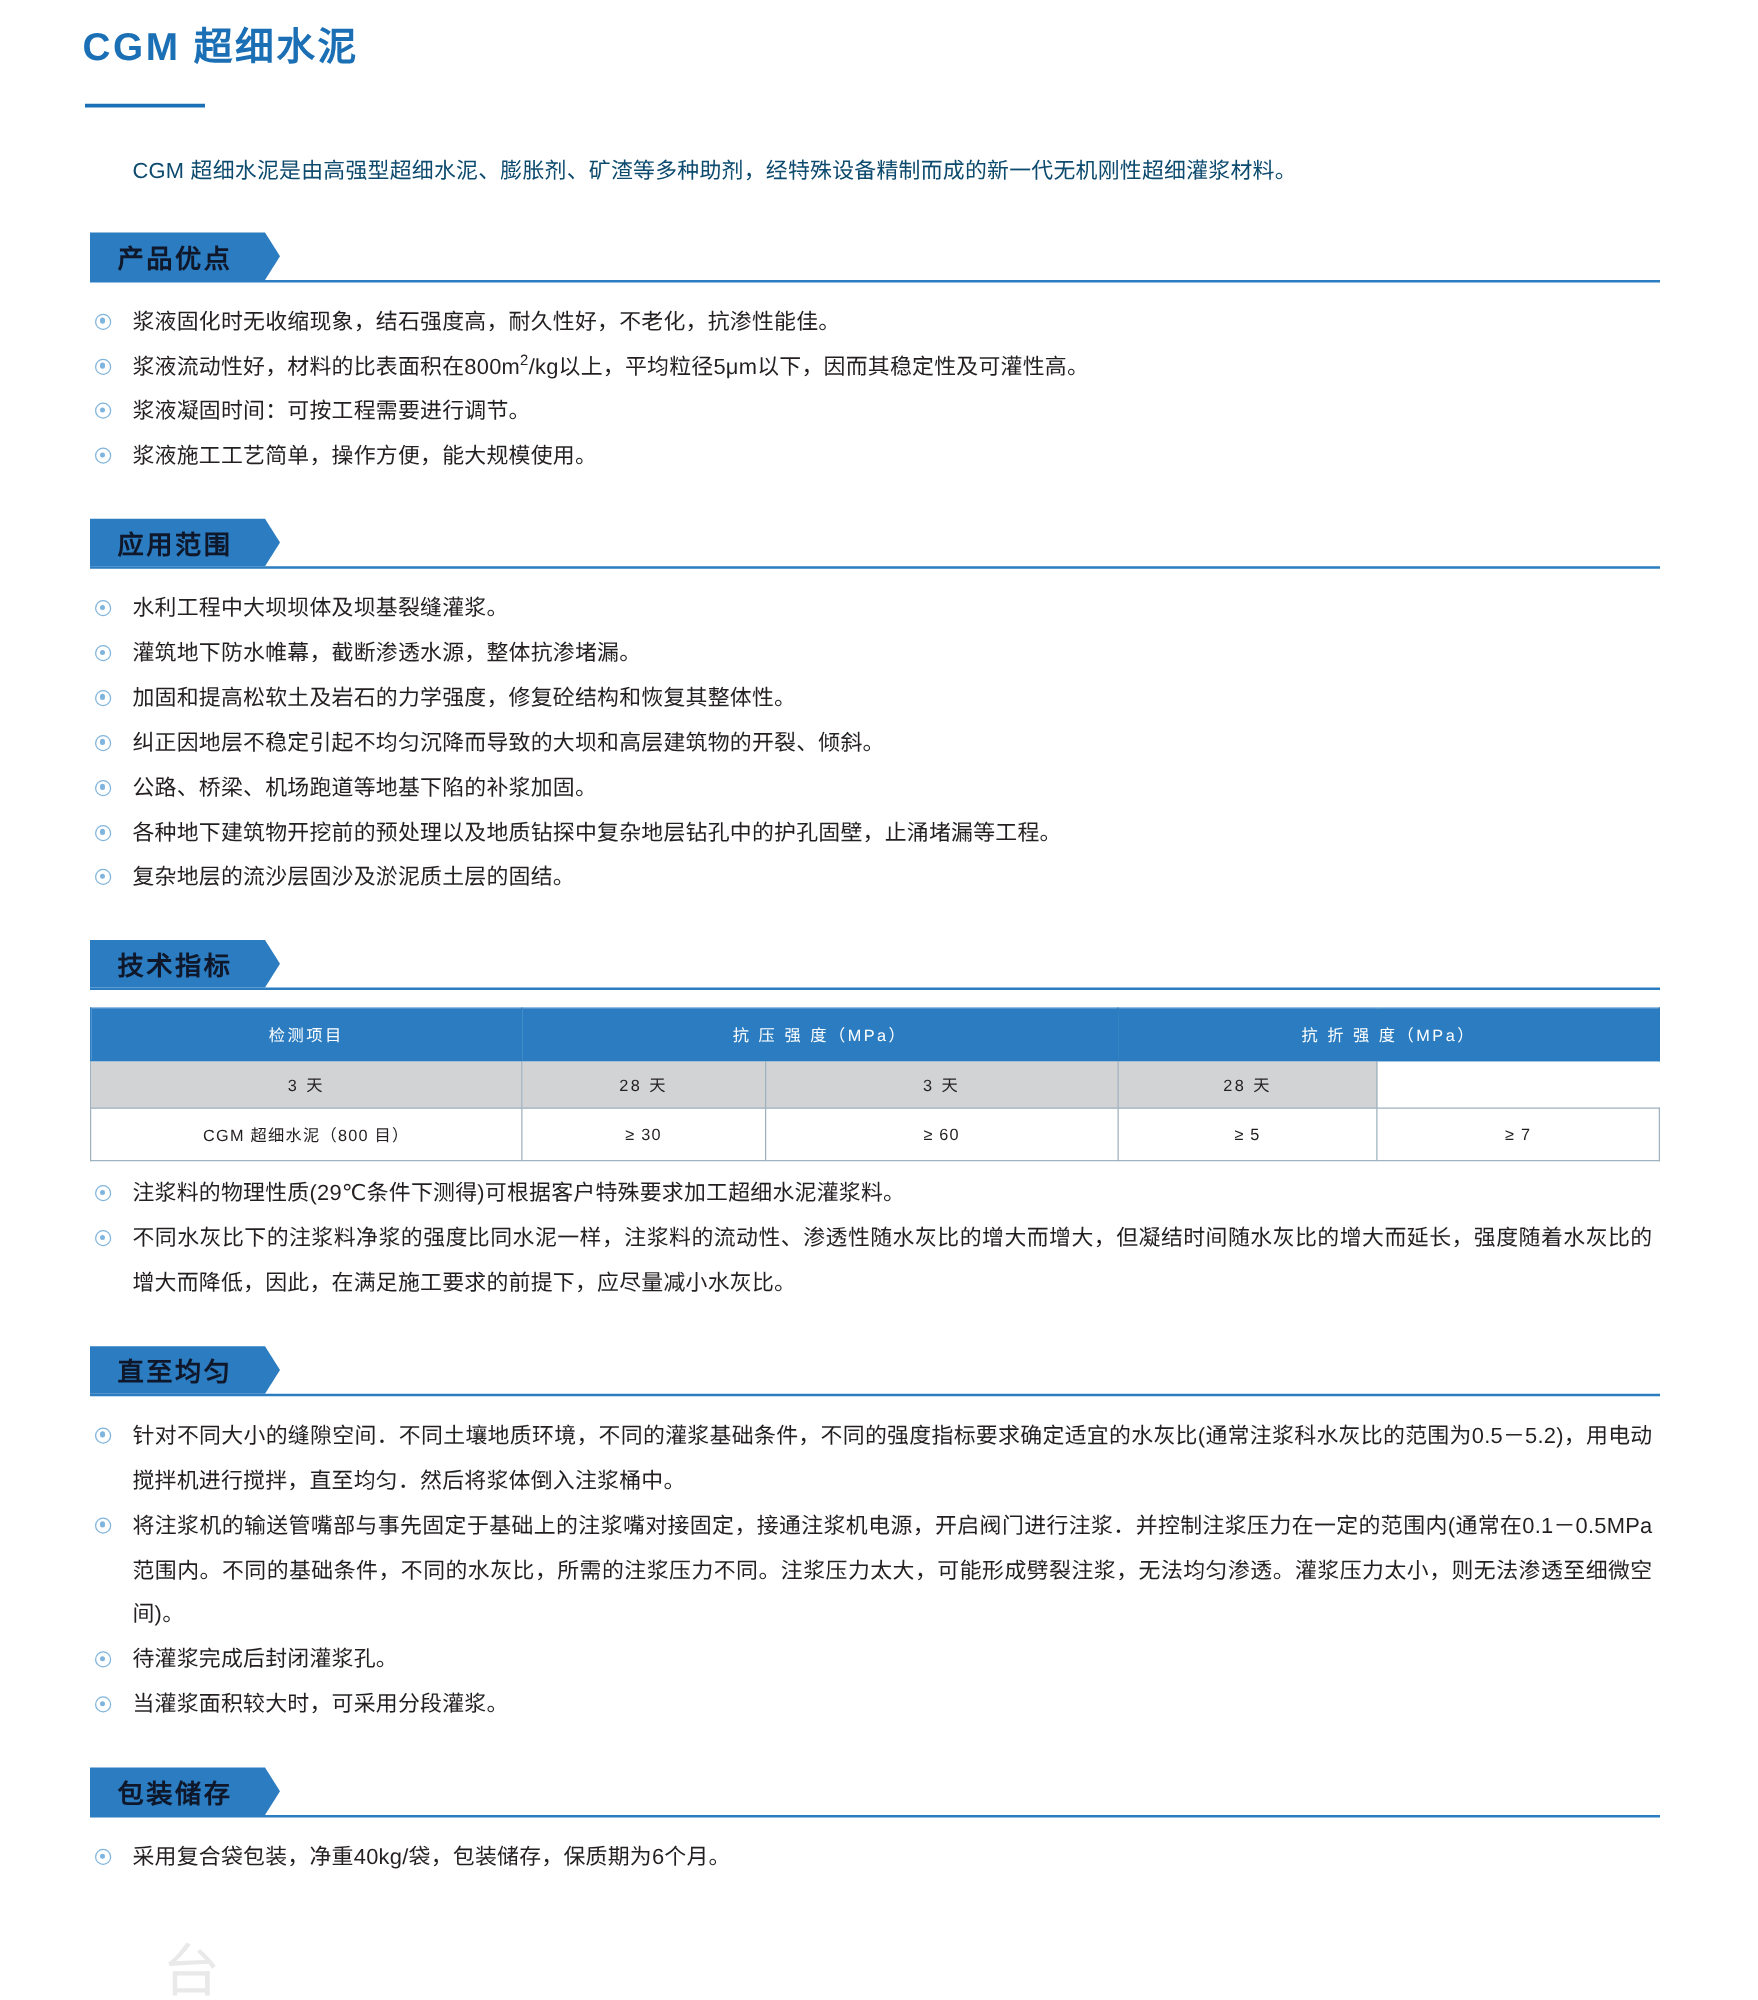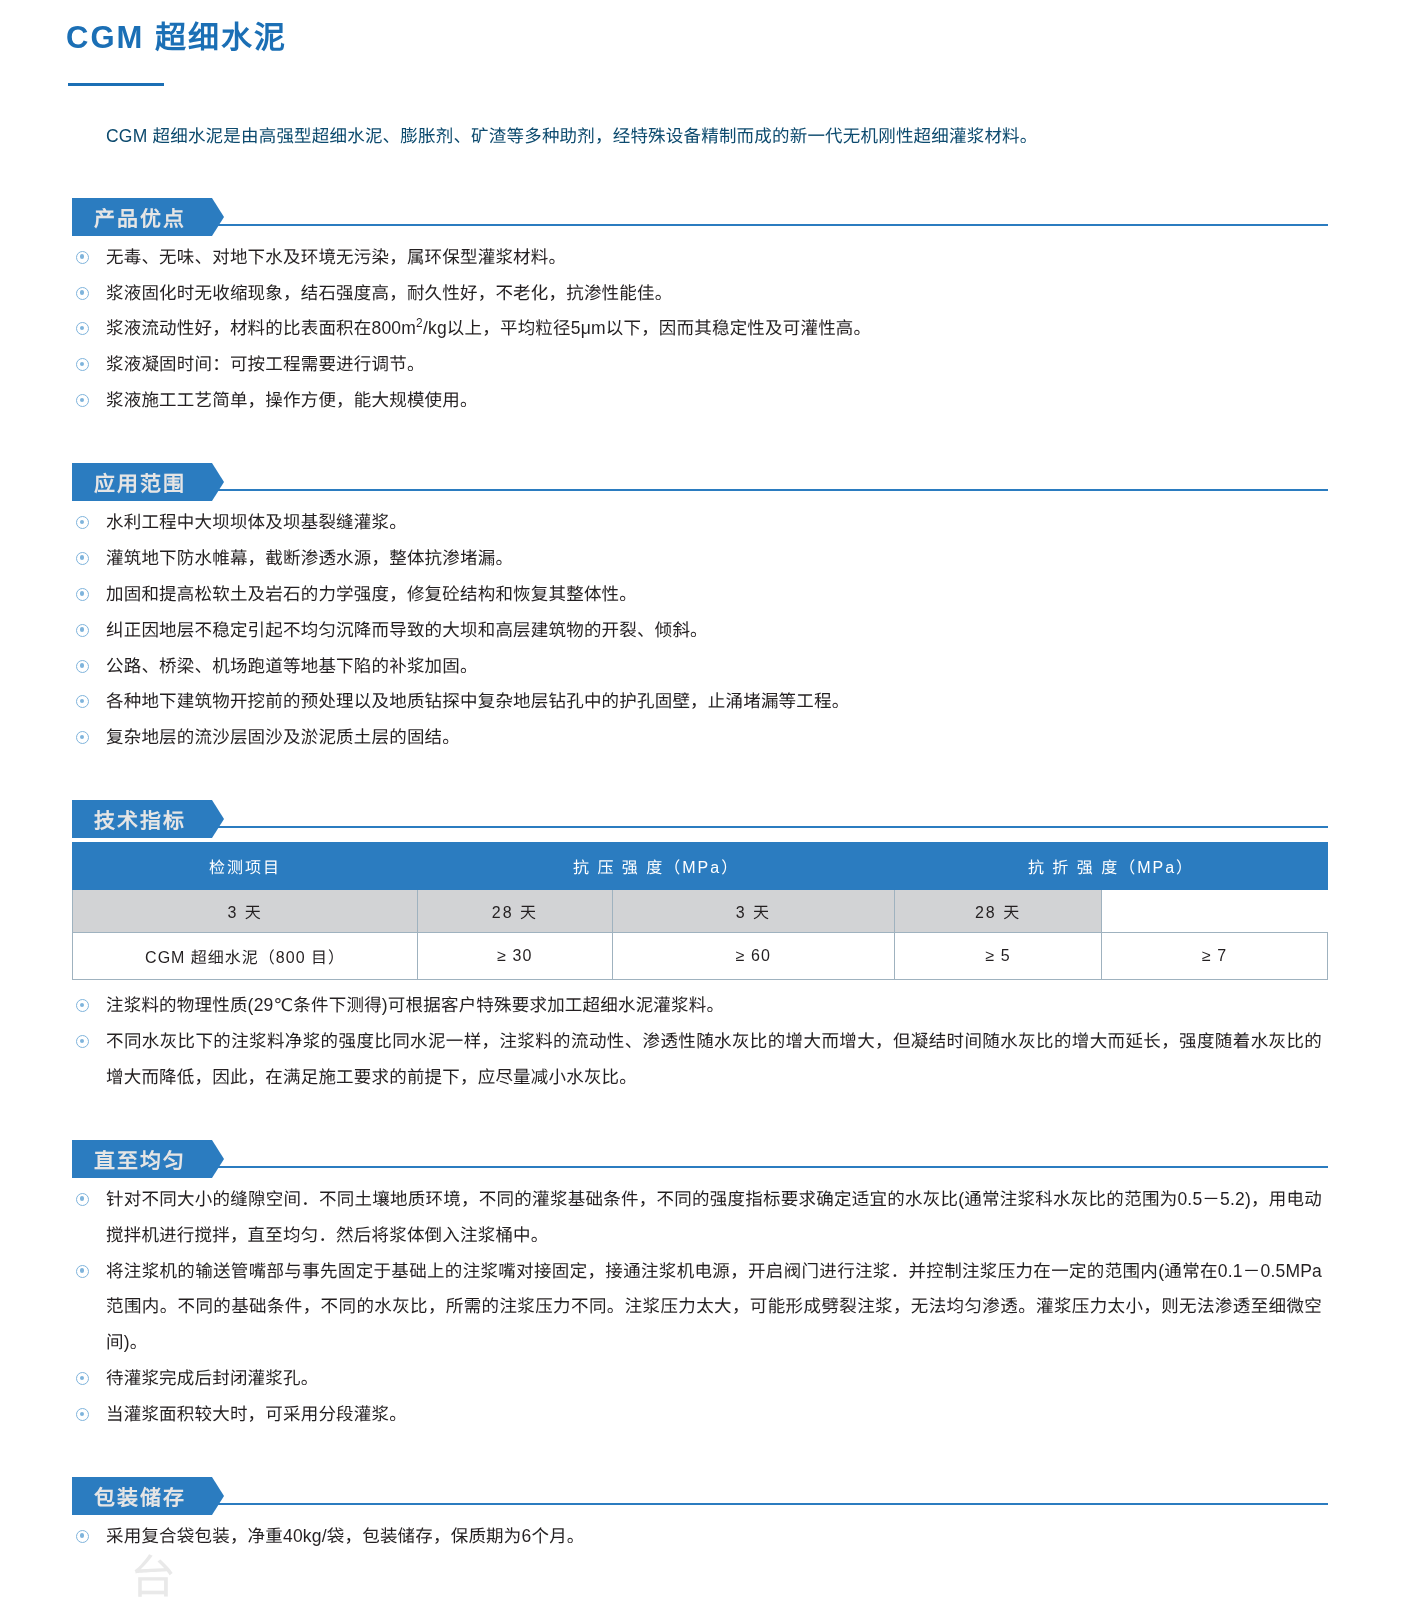--- a/index.html
+++ b/index.html
@@ -54,26 +54,26 @@
     margin-top: 32px;
   }
   .sec-head {
     position: relative;
     height: 40px;
     margin-bottom: 14px;
   }
   .sec-head .tag {
     position: absolute;
     left: 10px;
-    top: 12px;
+    top: 0;
     height: 38px;
     display: flex;
     align-items: center;
     background: #2b7cc0;
-    color: #e5e5e5;
+    color: #0f172a;
     font-size: 21px;
     font-weight: bold;
     letter-spacing: 2px;
     padding: 0 26px 0 22px;
     box-sizing: border-box;
     z-index: 2;
   }
   .sec-head .tag::after {
     content: "";
     position: absolute;
@@ -134,21 +134,21 @@
   table.spec {
     width: 100%;
     border-collapse: collapse;
     margin: 10px 0 8px 10px;
     width: calc(100% - 10px);
     table-layout: fixed;
   }
   table.spec th, table.spec td {
     border: 1px solid #9fb2bf;
     text-align: center;
-    font-size: 16px;
+    font-size: 13px;
     color: #231f20;
     padding: 9px 4px;
     letter-spacing: 1px;
   }
   table.spec thead th {
     background: #2b7cc0;
     color: #ffffff;
     font-weight: normal;
     letter-spacing: 2px;
     padding: 11px 4px;
@@ -199,24 +199,20 @@
     <div class="title-rule"></div>
 
     <p class="intro">CGM 超细水泥是由高强型超细水泥、膨胀剂、矿渣等多种助剂，经特殊设备精制而成的新一代无机刚性超细灌浆材料。</p>
 
     <div class="section">
       <div class="sec-head">
         <div class="tag">产品优点</div>
         <div class="rule"></div>
       </div>
       <ul class="bullets">
-        <li>
-          <span class="dot"></span>
-          <span>无毒、无味、对地下水及环境无污染，属环保型灌浆材料。</span>
-        </li>
         <li>
           <span class="dot"></span>
           <span>浆液固化时无收缩现象，结石强度高，耐久性好，不老化，抗渗性能佳。</span>
         </li>
         <li>
           <span class="dot"></span>
           <span>浆液流动性好，材料的比表面积在800m</span><sup>2</sup><span>/kg以上，平均粒径5μm以下，因而其稳定性及可灌性高。</span>
         </li>
         <li>
           <span class="dot"></span>

